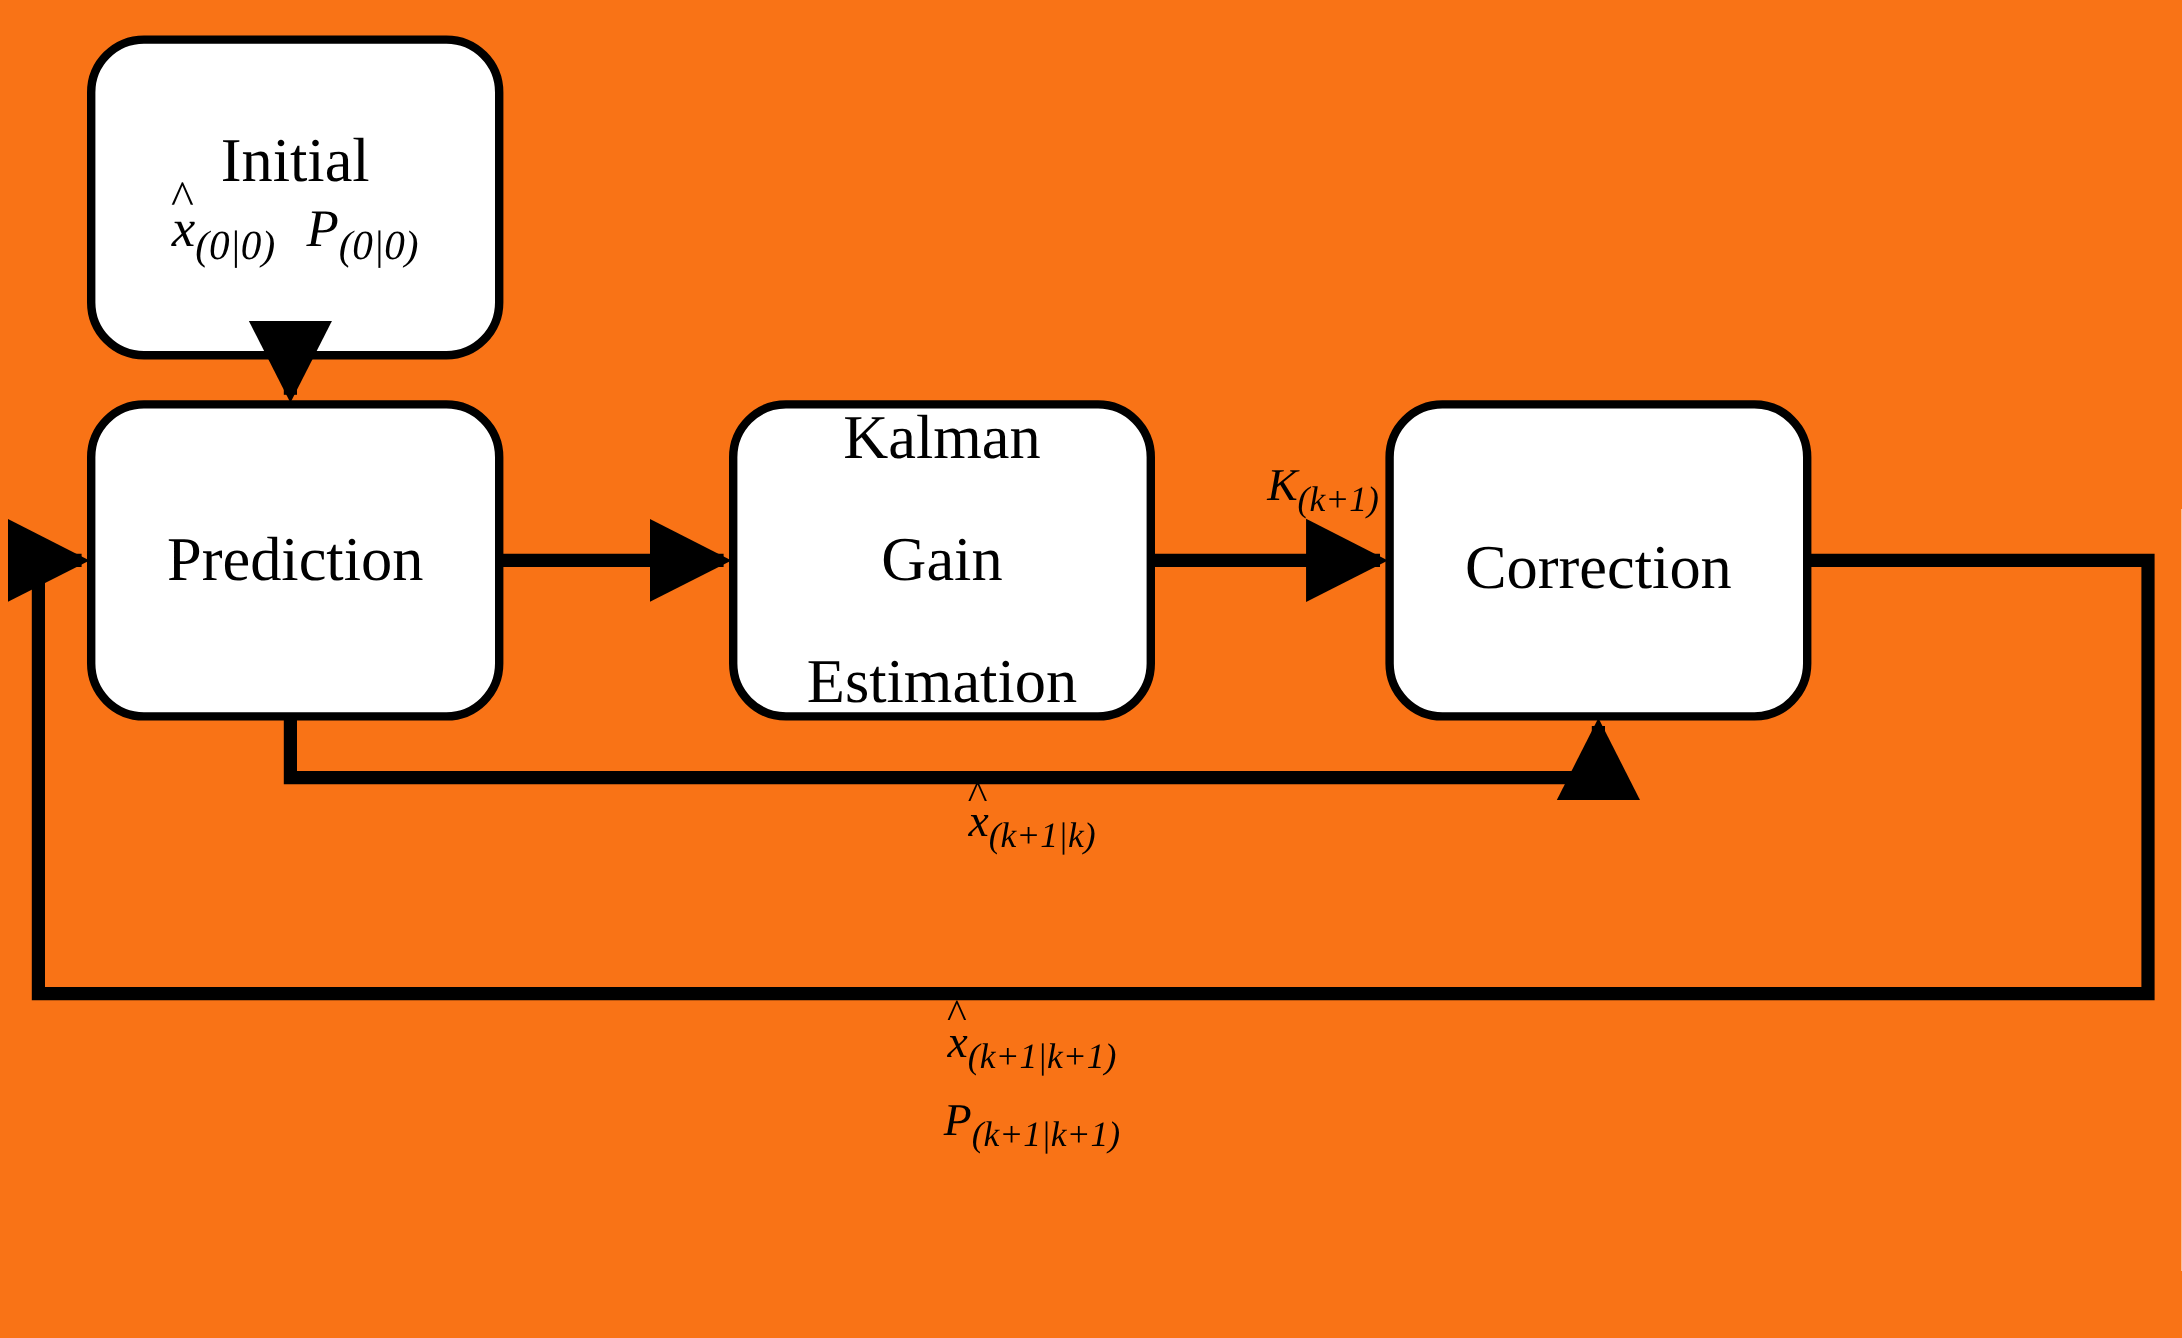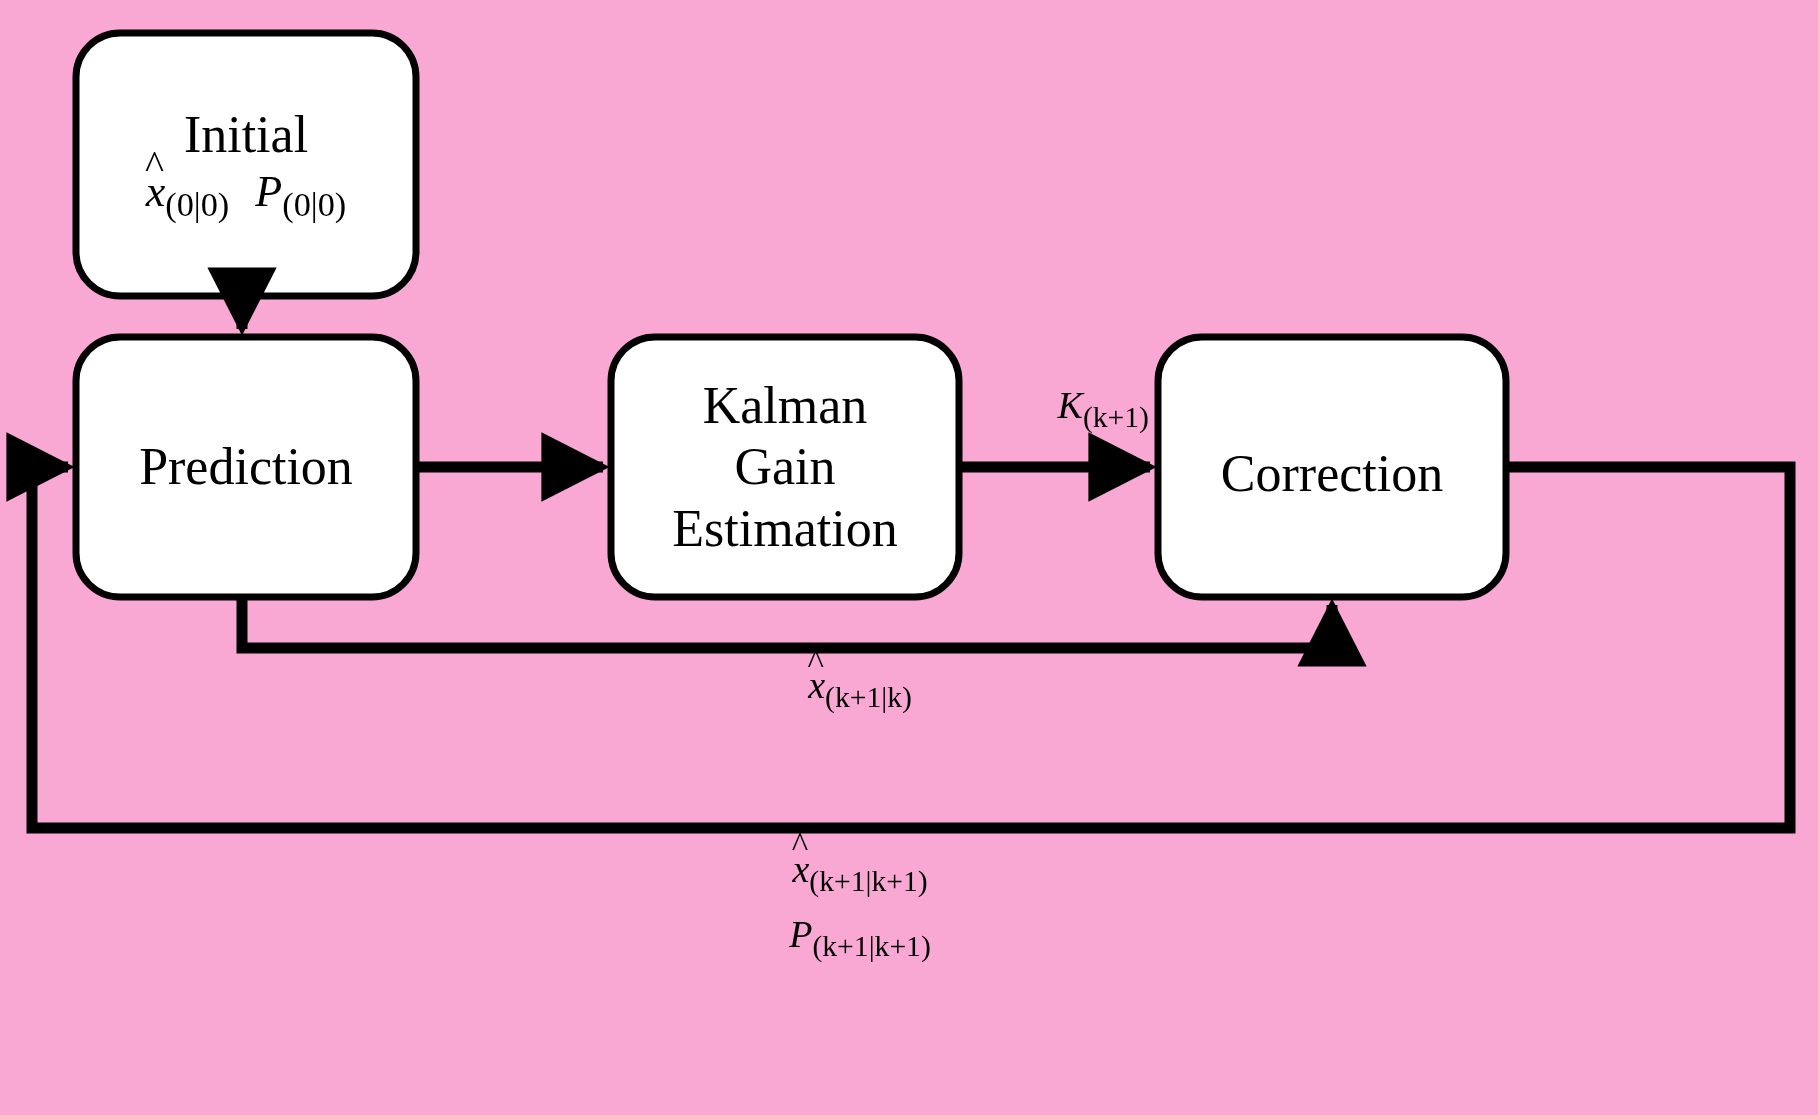--- a/index.html
+++ b/index.html
@@ -7,21 +7,21 @@
     padding: 0;
     background: #ffffff;
   }
   body {
     font-family: "Liberation Serif", "DejaVu Serif", serif;
   }
   #canvas {
     position: relative;
     width: 1818px;
     height: 1115px;
-    background: #f9a8d4;
+    background: #f97316;
     overflow: hidden;
   }
   #diagram-svg {
     position: absolute;
     left: 0;
     top: 0;
     width: 1818px;
     height: 1115px;
   }
   .box-label {
@@ -60,20 +60,21 @@
   }
   .varhat > .hat {
     position: absolute;
     left: 50%;
     top: -0.60em;
     transform: translateX(-55%);
     font-style: normal;
     font-size: 0.92em;
   }
   .sub {
+    font-style: italic;
     font-size: 0.78em;
     vertical-align: -0.30em;
     margin-top: 32px;
   }
   .inline-eq-row {
     display: flex;
     align-items: baseline;
     justify-content: center;
     gap: 26px;
   }
@@ -121,21 +122,21 @@
       <span>
         <span class="var">P</span><span class="sub">(0|0)</span>
       </span>
     </span>
   </div>
 
   <div class="box-label" style="left:76px; top:337px; width:340px; height:260px;">
     <span>Prediction</span>
   </div>
 
-  <div class="box-label" style="left:611px; top:337px; width:348px; height:260px;">
+  <div class="box-label" style="left:611px; top:337px; width:348px; height:260px;gap:40px;">
     <span>Kalman</span>
     <span>Gain</span>
     <span>Estimation</span>
   </div>
 
   <div class="box-label" style="left:1158px; top:344px; width:348px; height:260px;">
     <span>Correction</span>
   </div>
 
   <div class="eq-label" style="left:969px; top:380px; width:180px;text-align:right;">

